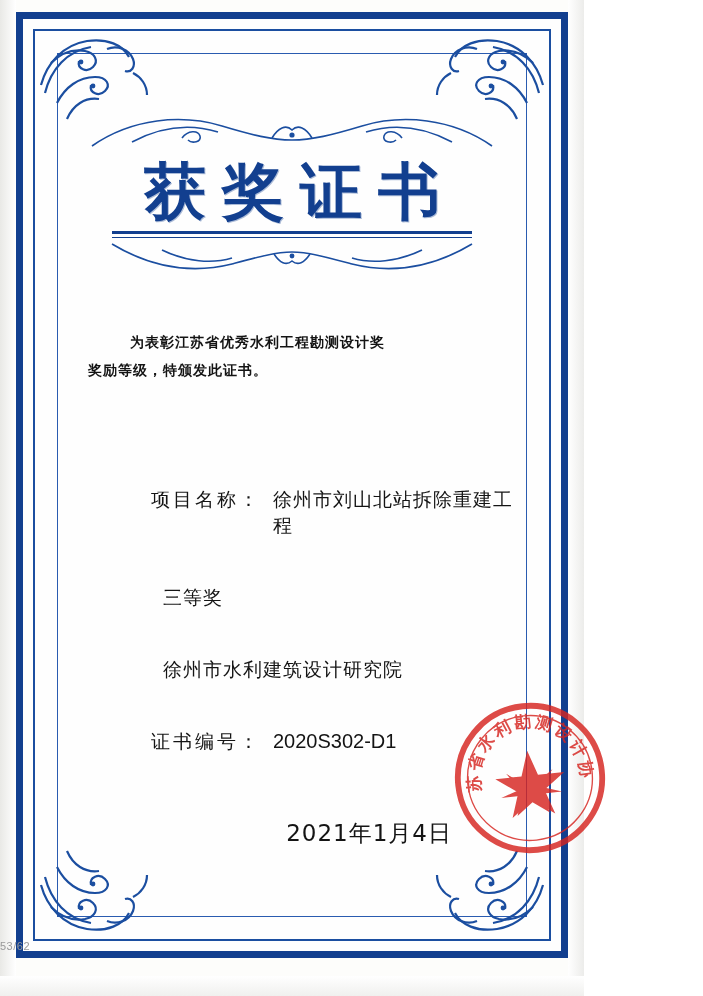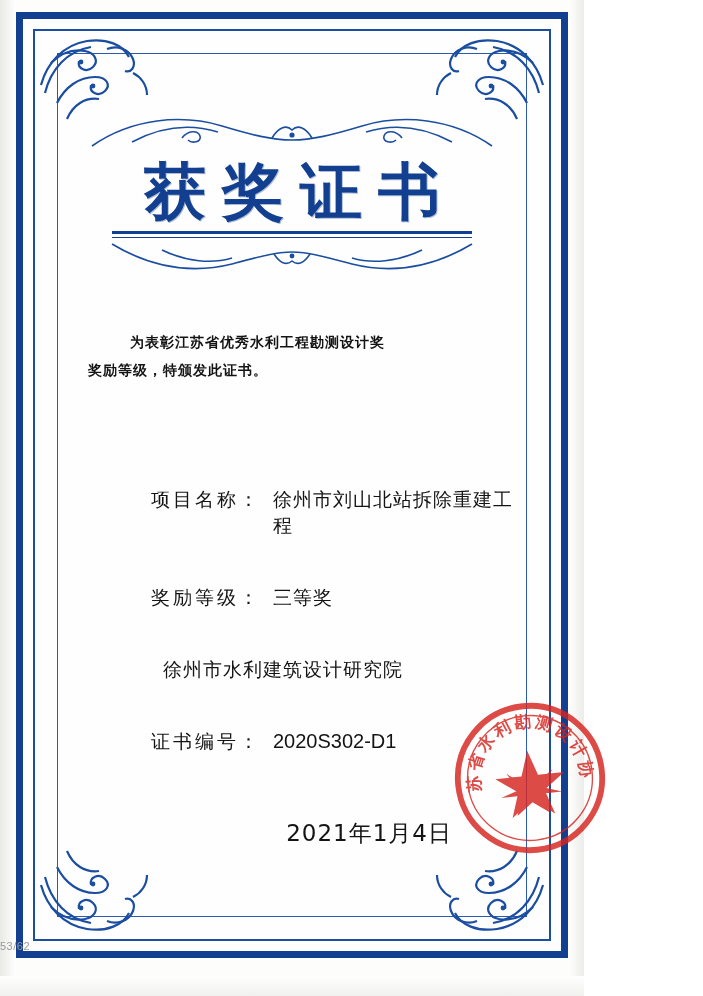--- a/index.html
+++ b/index.html
@@ -301,21 +301,20 @@
     <span class="indent">为表彰江苏省优秀水利工程勘测设计奖</span>
     <span>奖励等级，特颁发此证书。</span>
   </div>
 
   <div class="fields">
     <div class="field-row">
       <span class="field-label">项目名称：</span>
       <span class="field-value">徐州市刘山北站拆除重建工程</span>
     </div>
     <div class="field-row">
-      <span class="field-label">奖励等级：</span>
       <span class="field-value">三等奖</span>
     </div>
     <div class="field-row">
       <span class="field-value">徐州市水利建筑设计研究院</span>
     </div>
     <div class="field-row">
       <span class="field-label">证书编号：</span>
       <span class="field-value latin">2020S302-D1</span>
     </div>
   </div>

